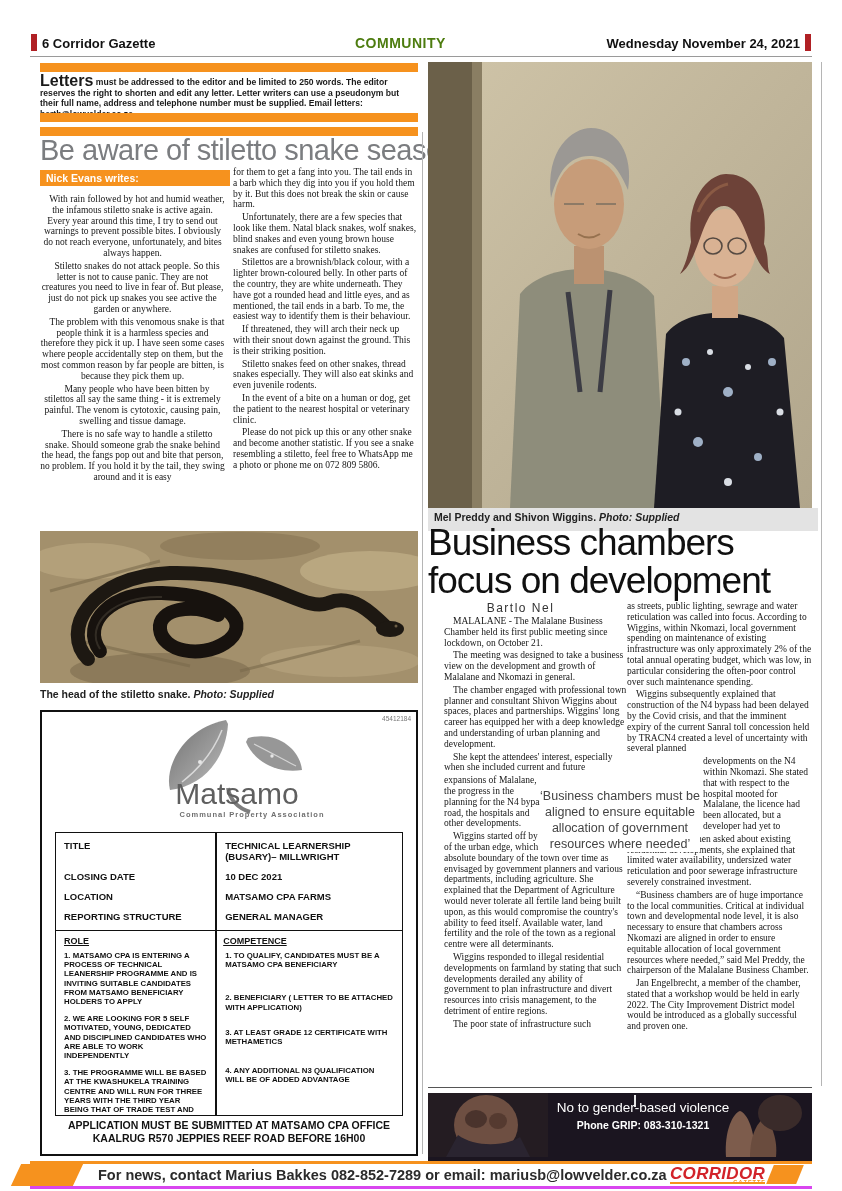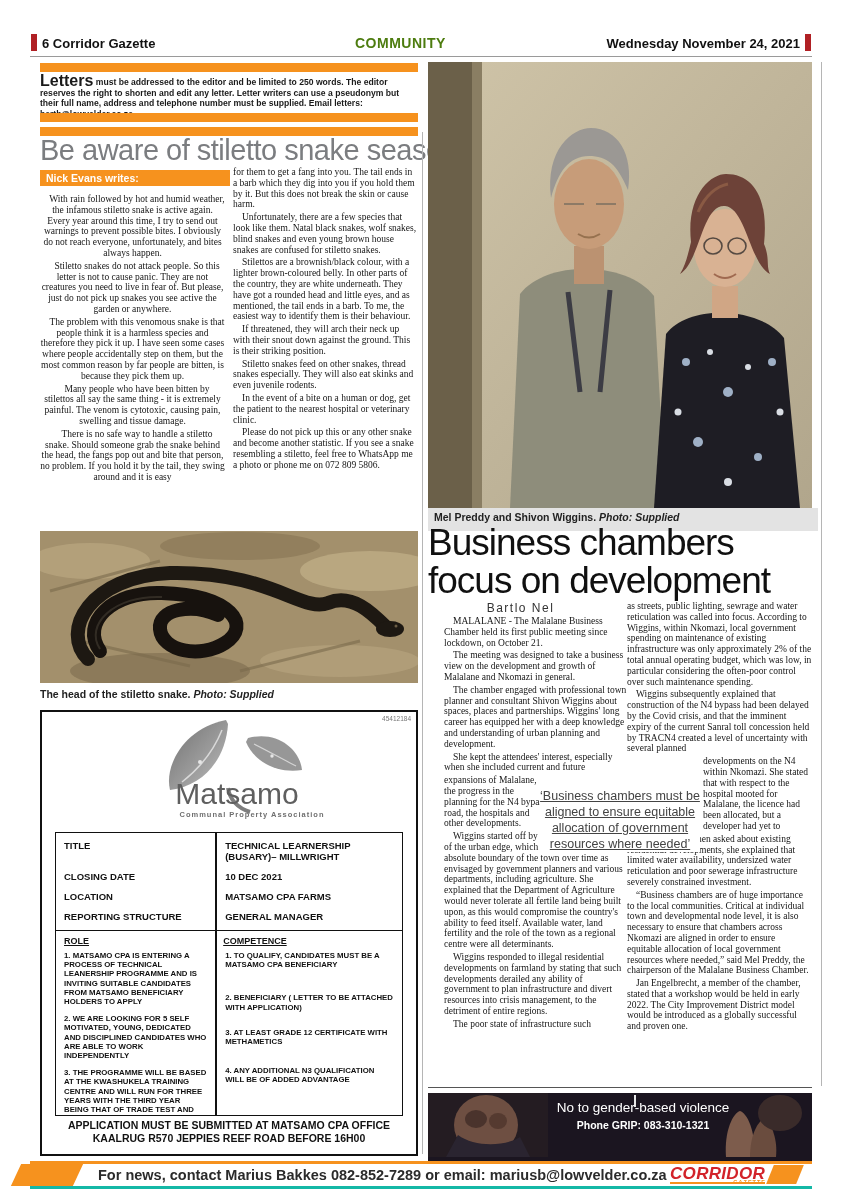--- a/index.html
+++ b/index.html
@@ -50,33 +50,33 @@
 
   
   .people-caption{background:#e3e3e3;font-size:10.5px;font-weight:bold;color:#222;
                   padding:3px 0 0 6px;}
   .biz-title{font-size:37px;line-height:38px;color:#101010;letter-spacing:-1px;white-space:nowrap;}
   .biz-byline{font-size:12px;letter-spacing:1.5px;color:#333;text-align:center;}
   .biz-col1 p:nth-child(5){padding-right:80px;text-indent:0;}
   .biz-col2 p:nth-child(1){text-indent:0;}
   .biz-col2 p:nth-child(3){padding-left:76px;text-indent:0;}
   .biz-col2 p:nth-child(4){text-indent:0;}
-  .pull-quote{font-size:12.5px;line-height:16px;color:#434343;text-align:center;background:#fff;text-decoration:underline;}
+  .pull-quote{font-size:12.5px;line-height:16px;color:#434343;text-align:center;background:#fff;}
 
   .vrule{width:1px;background:#b5b5b5;}
 
   
   .gbv{background:#1b1520;overflow:hidden;}
   .gbv-text{position:absolute;left:95px;top:0;width:240px;text-align:center;color:#fff;}
   .gbv-l1{font-size:13.5px;margin-top:7px;}
   .gbv-l2{font-size:19px;margin-top:3px;}
   .gbv-l3{font-size:10.5px;font-weight:bold;margin-top:4px;}
 
   
-  .footer-bar{border-top:3px solid #f6921e;border-bottom:3px solid #14b8a6;background:#fff;}
+  .footer-bar{border-top:3px solid #f6921e;border-bottom:3px solid #d946ef;background:#fff;}
   .footer-accent{position:absolute;left:-14px;top:0;width:62px;height:22px;background:#f6921e;
                  transform:skewX(-25deg);}
   .footer-contact{position:absolute;left:68px;top:3px;font-size:14.5px;font-weight:bold;color:#2b2b2b;}
   .cg-logo{position:absolute;right:12px;top:1px;height:20px;}
   .cg-red{color:#d2232a;font-weight:bold;font-style:italic;font-size:17px;letter-spacing:.3px;
           border-bottom:2px solid #f6921e;display:inline-block;line-height:17px;}
   .cg-block{display:inline-block;width:30px;height:19px;background:#f6921e;transform:skewX(-22deg);
             margin-left:5px;vertical-align:top;}
   .cg-gaz{position:absolute;right:34px;top:14px;font-size:5.5px;font-weight:bold;color:#f6921e;
           letter-spacing:1px;}

